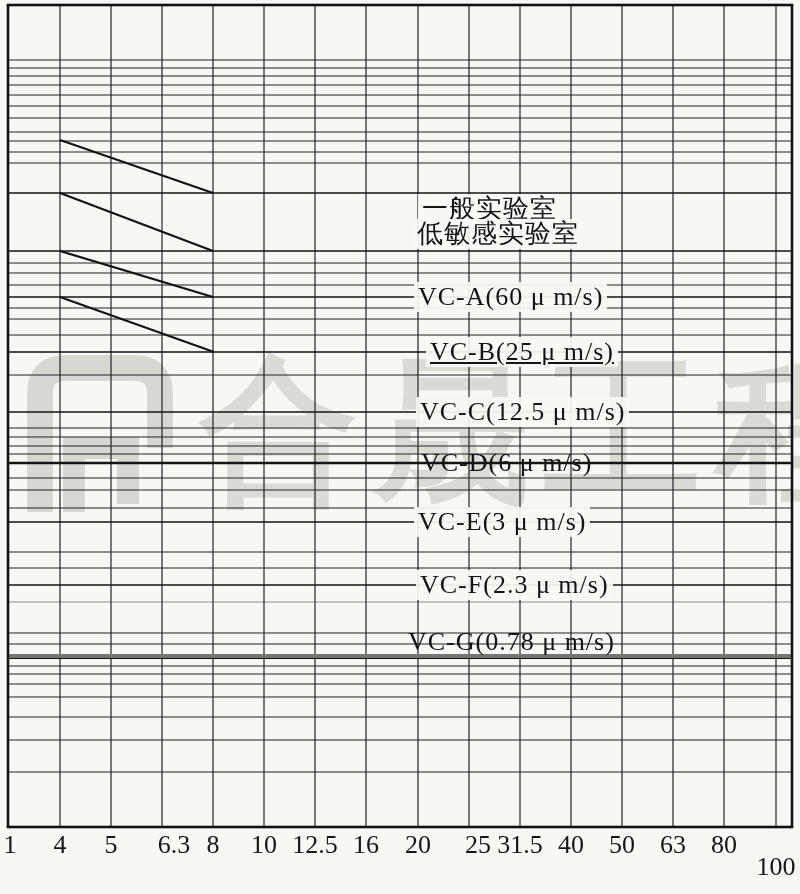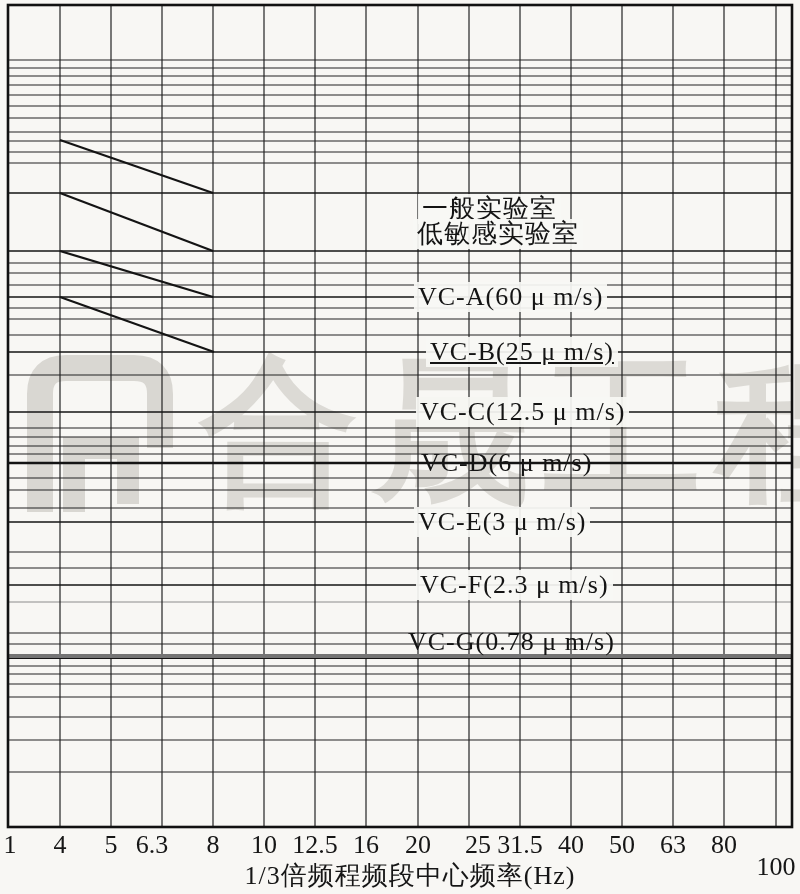--- a/index.html
+++ b/index.html
@@ -125,30 +125,29 @@
     <div class="curve-label transparent" style="left: 417px; top: 463px;">VC-D(6 μ m/s)</div>
     <div class="curve-label" style="left: 414px; top: 522px;">VC-E(3 μ m/s)</div>
     <div class="curve-label" style="left: 416px; top: 585px;">VC-F(2.3 μ m/s)</div>
     <div class="curve-label transparent" style="left: 404px; top: 642px;">VC-G(0.78 μ m/s)</div>
   </div>
 
   <div id="x-ticks">
       <span class="x-tick" style="left: 10px;">1</span>
       <span class="x-tick" style="left: 60px;">4</span>
       <span class="x-tick" style="left: 111px;">5</span>
-      <span class="x-tick" style="left: 152px; text-align: center;">6.3</span>
+      <span class="x-tick" style="left: 174px; text-align: center;">6.3</span>
       <span class="x-tick" style="left: 213px;">8</span>
       <span class="x-tick" style="left: 264px;">10</span>
       <span class="x-tick" style="left: 315px;">12.5</span>
       <span class="x-tick" style="left: 366px;">16</span>
       <span class="x-tick" style="left: 418px;">20</span>
       <span class="x-tick" style="left: 478px; text-align: right;">25</span>
       <span class="x-tick" style="left: 520px;">31.5</span>
       <span class="x-tick" style="left: 571px;">40</span>
       <span class="x-tick" style="left: 622px;">50</span>
       <span class="x-tick" style="left: 673px;">63</span>
       <span class="x-tick" style="left: 724px;">80</span>
       <span class="x-tick" style="left: 776px; margin-top: 22px;">100</span>
     </div>
 
-  <div class="axis-title">1/3倍频程频段中心频率(Hz)</div>
 
 </div>
 
 </body></html>

